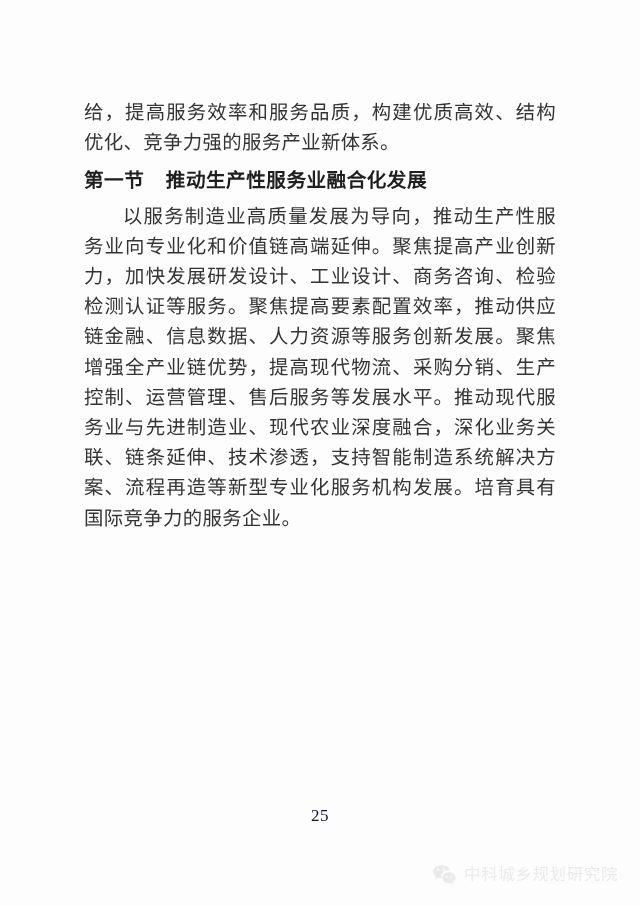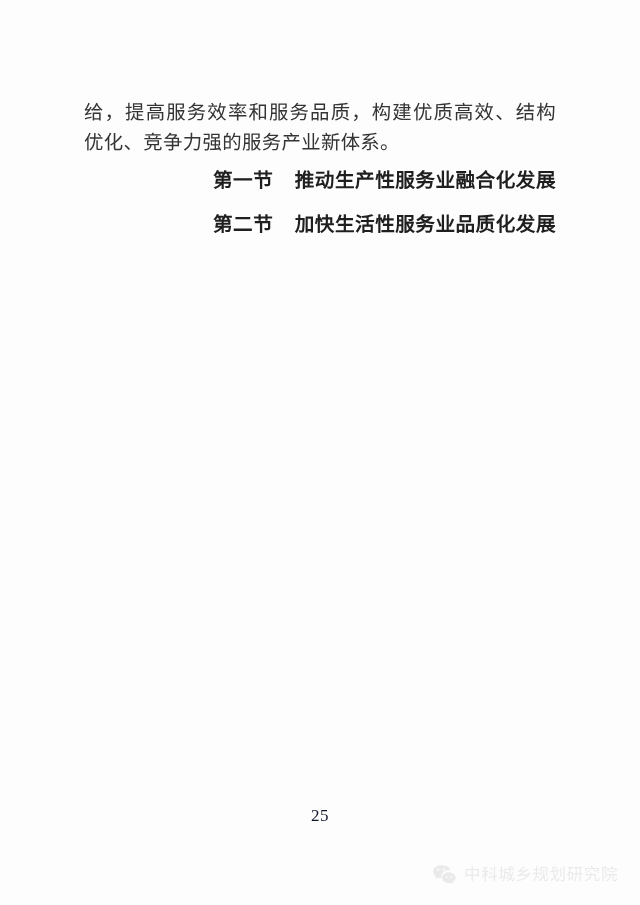--- a/index.html
+++ b/index.html
@@ -41,21 +41,21 @@
     text-indent: 2em;
   }
 
   .heading {
     margin: 0;
     padding: 6px 0 5px 0;
     font-size: 19.6px;
     line-height: 30.2px;
     letter-spacing: 0.5px;
     font-weight: 700;
-    text-align: right;
+    text-align: left;
     color: #1f1f1f;
   }
 
   .heading .gap {
     display: inline-block;
     width: 1.1em;
   }
 
   .spacer-sm { height: 2px; }
 
@@ -108,26 +108,24 @@
   <div class="content">
 
     <p class="para">给，提高服务效率和服务品质，构建优质高效、结构优化、竞争力强的服务产业新体系。</p>
 
     <div class="spacer-sm"></div>
 
     <h2 class="heading">
       <span>第一节</span><span class="gap"></span><span>推动生产性服务业融合化发展</span>
     </h2>
 
+    <p class="para indent">以服务制造业高质量发展为导向，推动生产性服务业向专业化和价值链高端延伸。聚焦提高产业创新力，加快发展研发设计、工业设计、商务咨询、检验检测认证等服务。聚焦提高要素配置效率，推动供应链金融、信息数据、人力资源等服务创新发展。聚焦增强全产业链优势，提高现代物流、采购分销、生产控制、运营管理、售后服务等发展水平。推动现代服务业与先进制造业、现代农业深度融合，深化业务关联、链条延伸、技术渗透，支持智能制造系统解决方案、流程再造等新型专业化服务机构发展。培育具有国际竞争力的服务企业。</p>
 
     <div class="spacer-sm"></div>
 
-    <h2 class="heading">
-      <span>第二节</span><span class="gap"></span><span>加快生活性服务业品质化发展</span>
-    </h2>
 
 
   </div>
 
   <div class="page-number">25</div>
 
   <div class="watermark">
     <span class="wm-logo-wrap">
       <svg class="wm-logo" viewBox="0 0 64 64" xmlns="http://www.w3.org/2000/svg" aria-hidden="true">
         <path fill="#8e8e8e" d="M24.4 10.5C13.9 10.5 5.4 17.6 5.4 26.3c0 4.9 2.7 9.3 7 12.2l-1.9 6 6.7-3.4c2.2.6 4.6 1 7.1 1 .7 0 1.4 0 2-.1-.4-1.3-.6-2.7-.6-4.1 0-8.8 8.6-15.9 19.2-15.9.8 0 1.6 0 2.3.1-1.5-6.5-9.2-11.6-22.8-11.6zm-6.6 8.2a2.6 2.6 0 110 5.2 2.6 2.6 0 010-5.2zm13.4 0a2.6 2.6 0 110 5.2 2.6 2.6 0 010-5.2z"></path>

